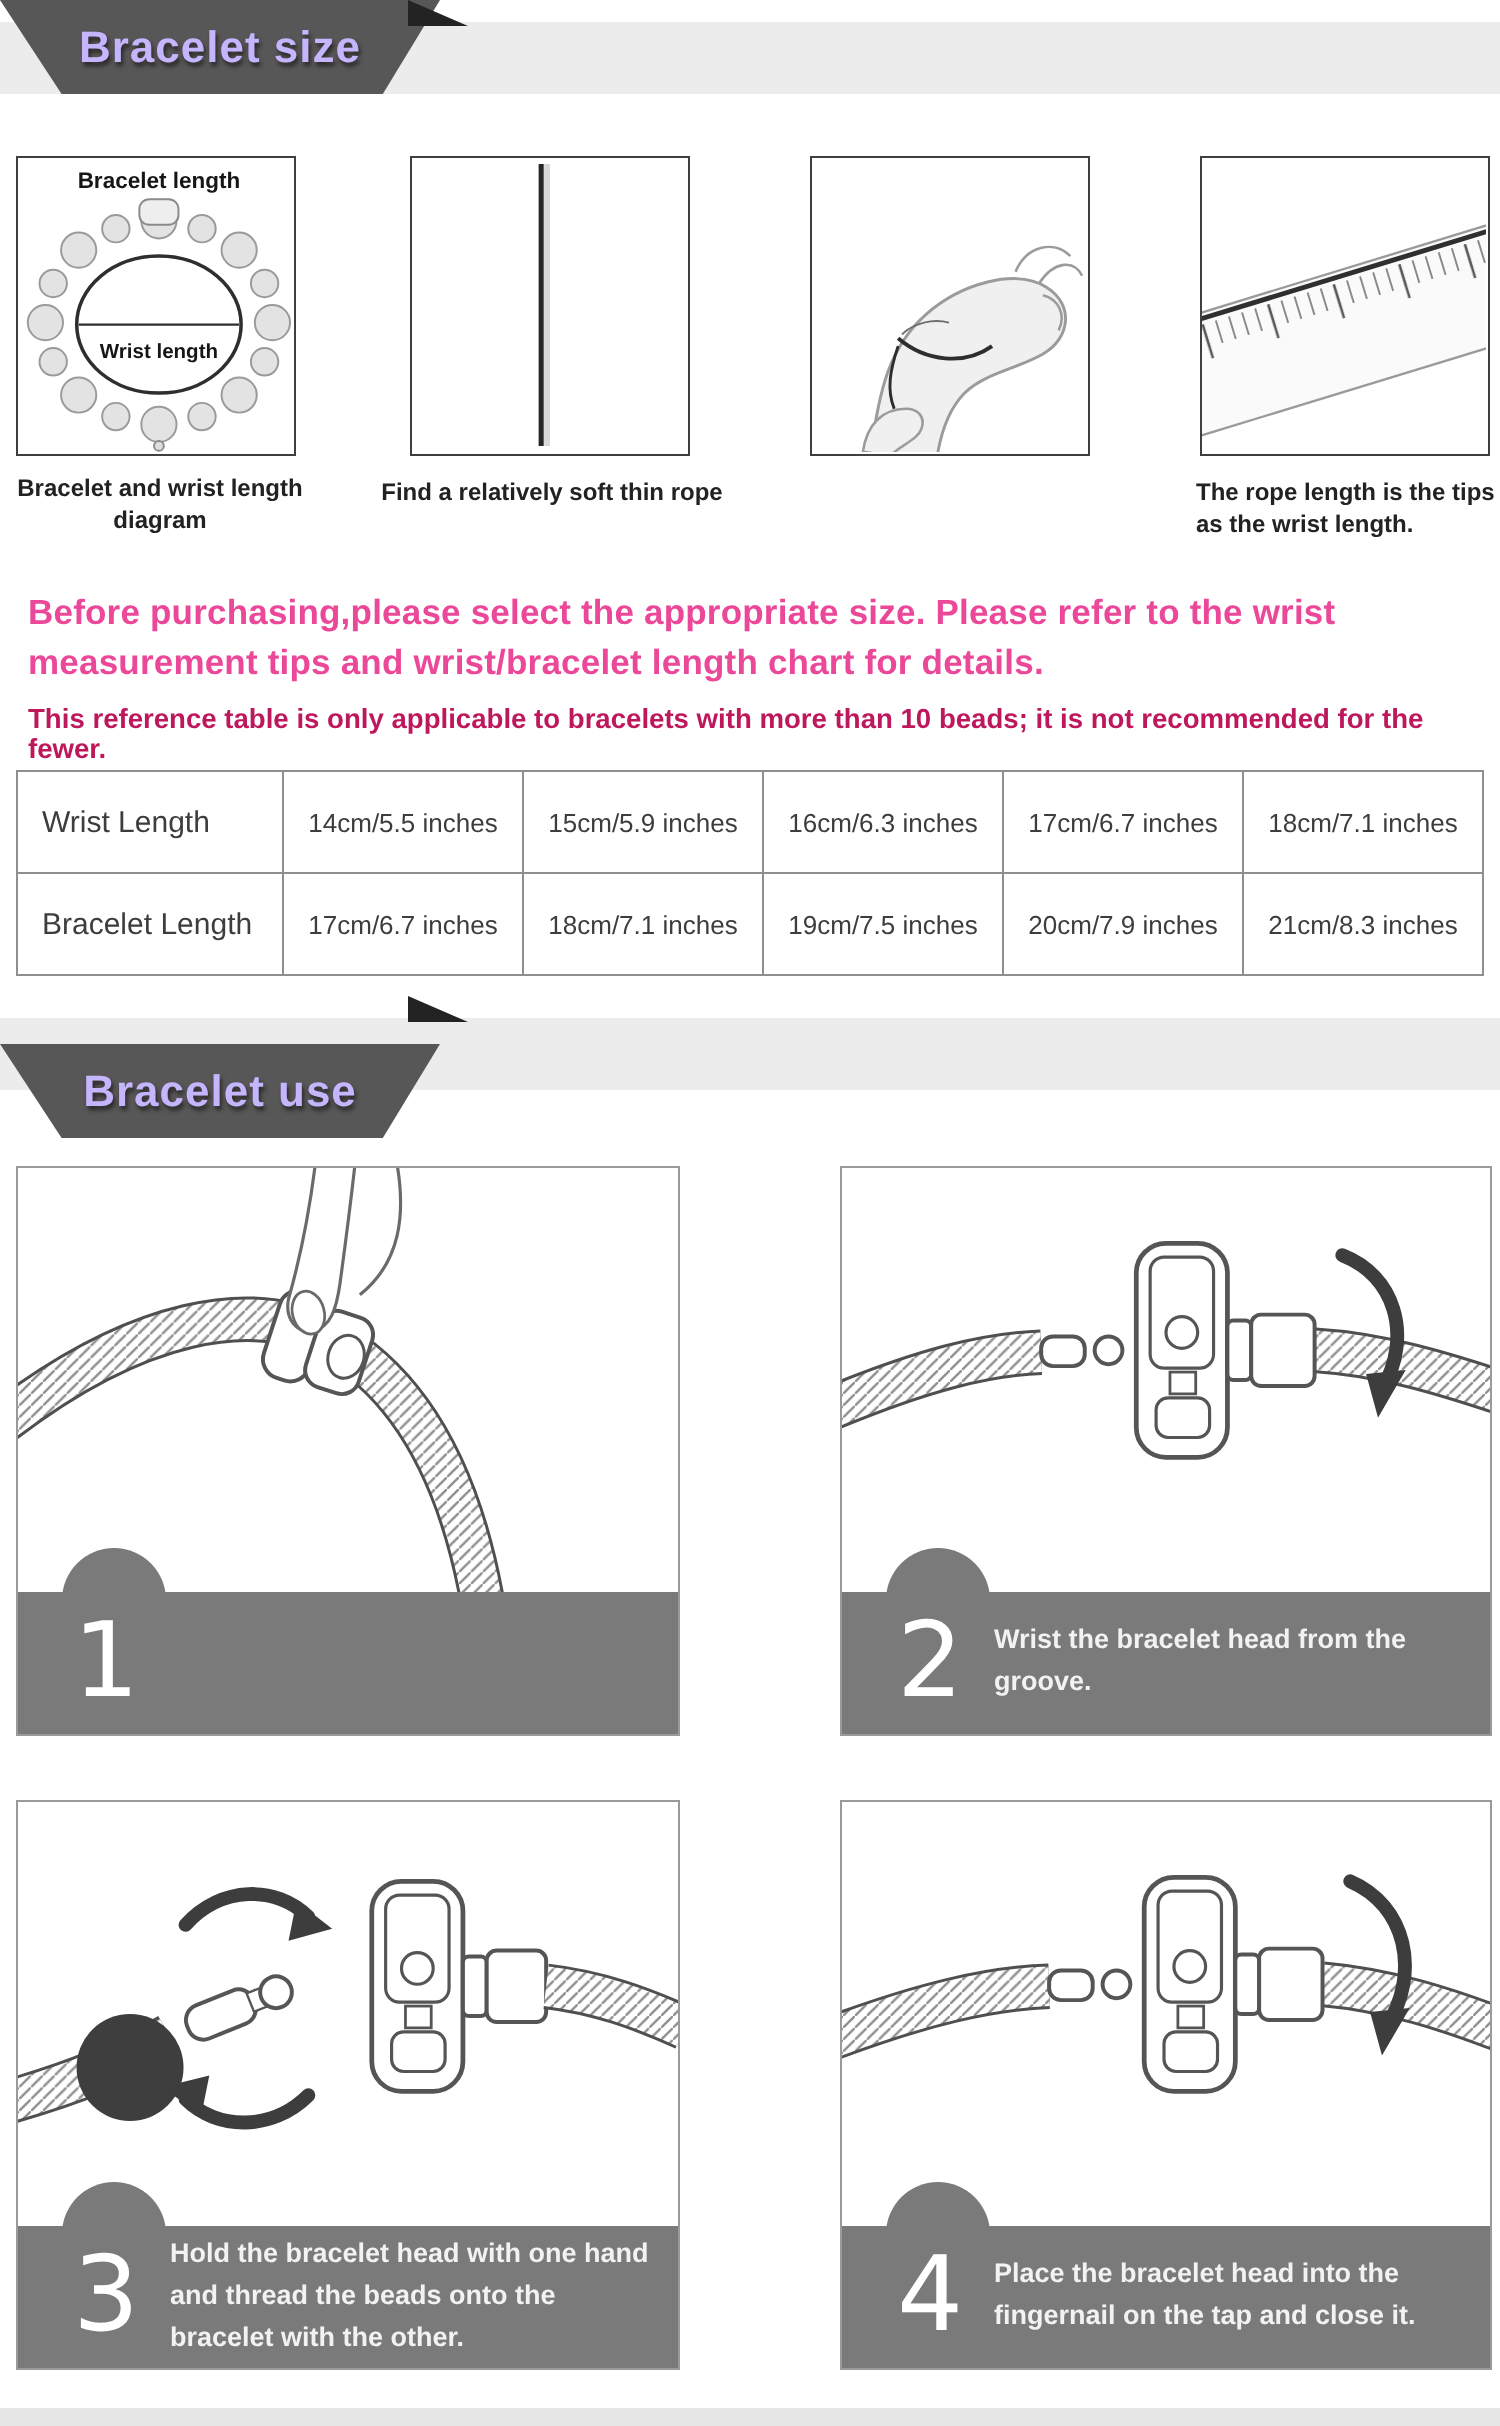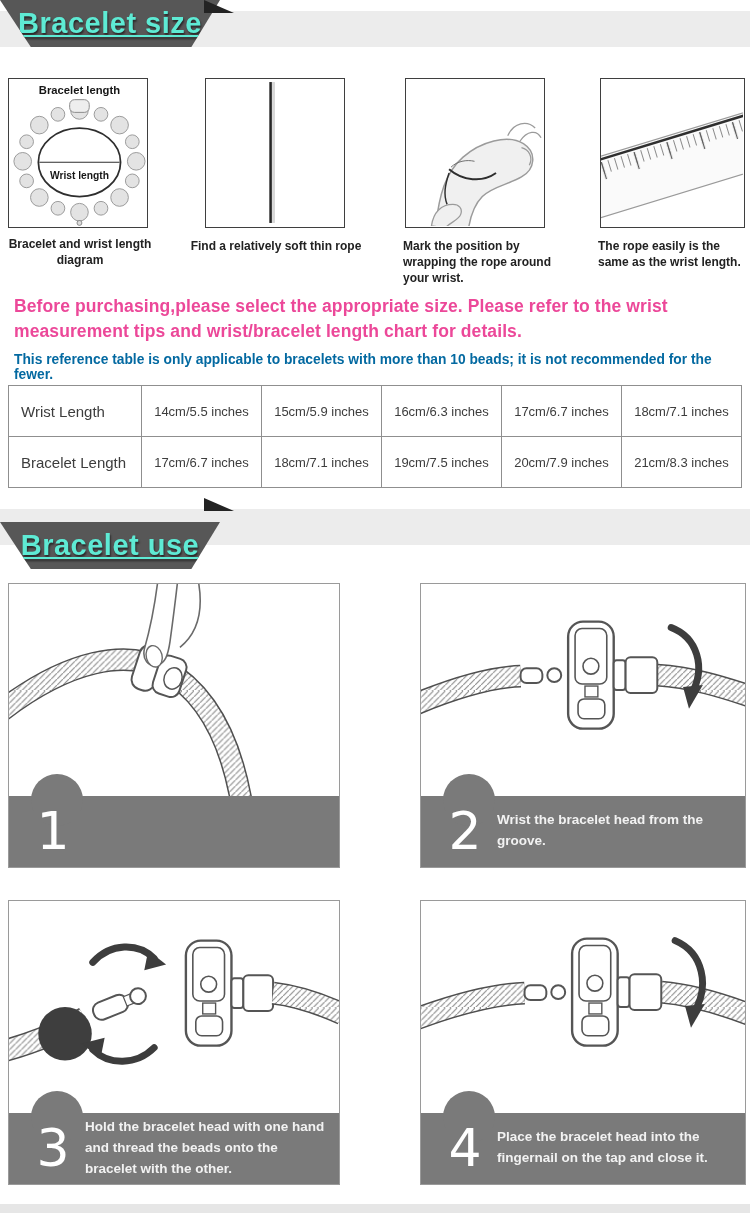--- a/index.html
+++ b/index.html
@@ -6,22 +6,22 @@
   #page{position:relative;width:750px;height:1213px;background:#ffffff;overflow:hidden;
         font-family:"Liberation Sans",sans-serif;color:#1e1e1e;}
 
   
   .band{position:absolute;left:0;width:750px;height:36px;background:#ececec;}
   .banner{position:absolute;left:0;width:220px;height:47px;background:#575757;
           clip-path:polygon(0 0,100% 0,87% 100%,14% 100%);
           display:flex;align-items:center;justify-content:center;}
   .banner-fold{position:absolute;width:30px;height:13px;background:#232323;
                clip-path:polygon(0 0,100% 100%,0 100%);}
-  .banner-label{color:#5eead4;font-weight:800;font-size:29px;letter-spacing:.5px;
-                text-shadow:1px 2px 2px rgba(0,0,0,.55);text-decoration:underline;}
+  .banner-label{color:#c4b5fd;font-weight:800;font-size:22px;letter-spacing:.5px;
+                text-shadow:1px 2px 2px rgba(0,0,0,.55);}
 
   
   .mbox{position:absolute;background:#fff;border:1.5px solid #3f3f3f;box-sizing:border-box;}
   .mcap{position:absolute;font-size:12px;font-weight:700;color:#222;line-height:1.35;}
   .mcap.center{text-align:center;}
 
   
   .intro{position:absolute;left:14px;top:294px;width:730px;font-size:17.5px;font-weight:700;
          color:#ec4899;line-height:1.45;letter-spacing:.1px;}
   .rednote{position:absolute;left:14px;top:352px;width:730px;font-size:13.8px;font-weight:700;}
@@ -123,25 +123,24 @@
         <rect x="-30" y="58" width="210" height="60" fill="#fafafa" stroke="#9a9a9a" stroke-width="1.2"></rect>
         <line x1="-30" y1="61" x2="180" y2="61" stroke="#2f2f2f" stroke-width="2.5"></line>
         <rect x="-30" y="64" width="210" height="12" fill="url(#ticksSmall)"></rect>
         <rect x="-30" y="64" width="210" height="18" fill="url(#ticksBig)"></rect>
       </g>
     </svg>
   </div>
 
   <div class="mcap center" style="left:0;top:236px;width:160px;">Bracelet and wrist length diagram</div>
   <div class="mcap center" style="left:178px;top:238px;width:196px;">Find a relatively soft thin rope</div>
-  <div class="mcap" style="left:403px;top:238px;width:165px;">Mark the position by wrapping the rope around your wrist.</div>
-  <div class="mcap" style="left:598px;top:238px;width:152px;">The rope easily is the same as the wrist length.</div>
+  <div class="mcap" style="left:598px;top:238px;width:152px;">The rope length is the tips as the wrist length.</div>
 
   <div class="intro">Before purchasing,please select the appropriate size. Please refer to the wrist measurement tips and wrist/bracelet length chart for details.</div>
-  <div class="rednote" style="color:#0369a1;">This reference table is only applicable to bracelets with more than 10 beads; it is not recommended for the fewer.</div>
+  <div class="rednote" style="color:#be185d;">This reference table is only applicable to bracelets with more than 10 beads; it is not recommended for the fewer.</div>
 
   <table class="size">
     <tbody>
       <tr>
         <td class="lbl">Wrist Length</td>
         <td>14cm/5.5 inches</td>
         <td>15cm/5.9 inches</td>
         <td>16cm/6.3 inches</td>
         <td>17cm/6.7 inches</td>
         <td>18cm/7.1 inches</td>

